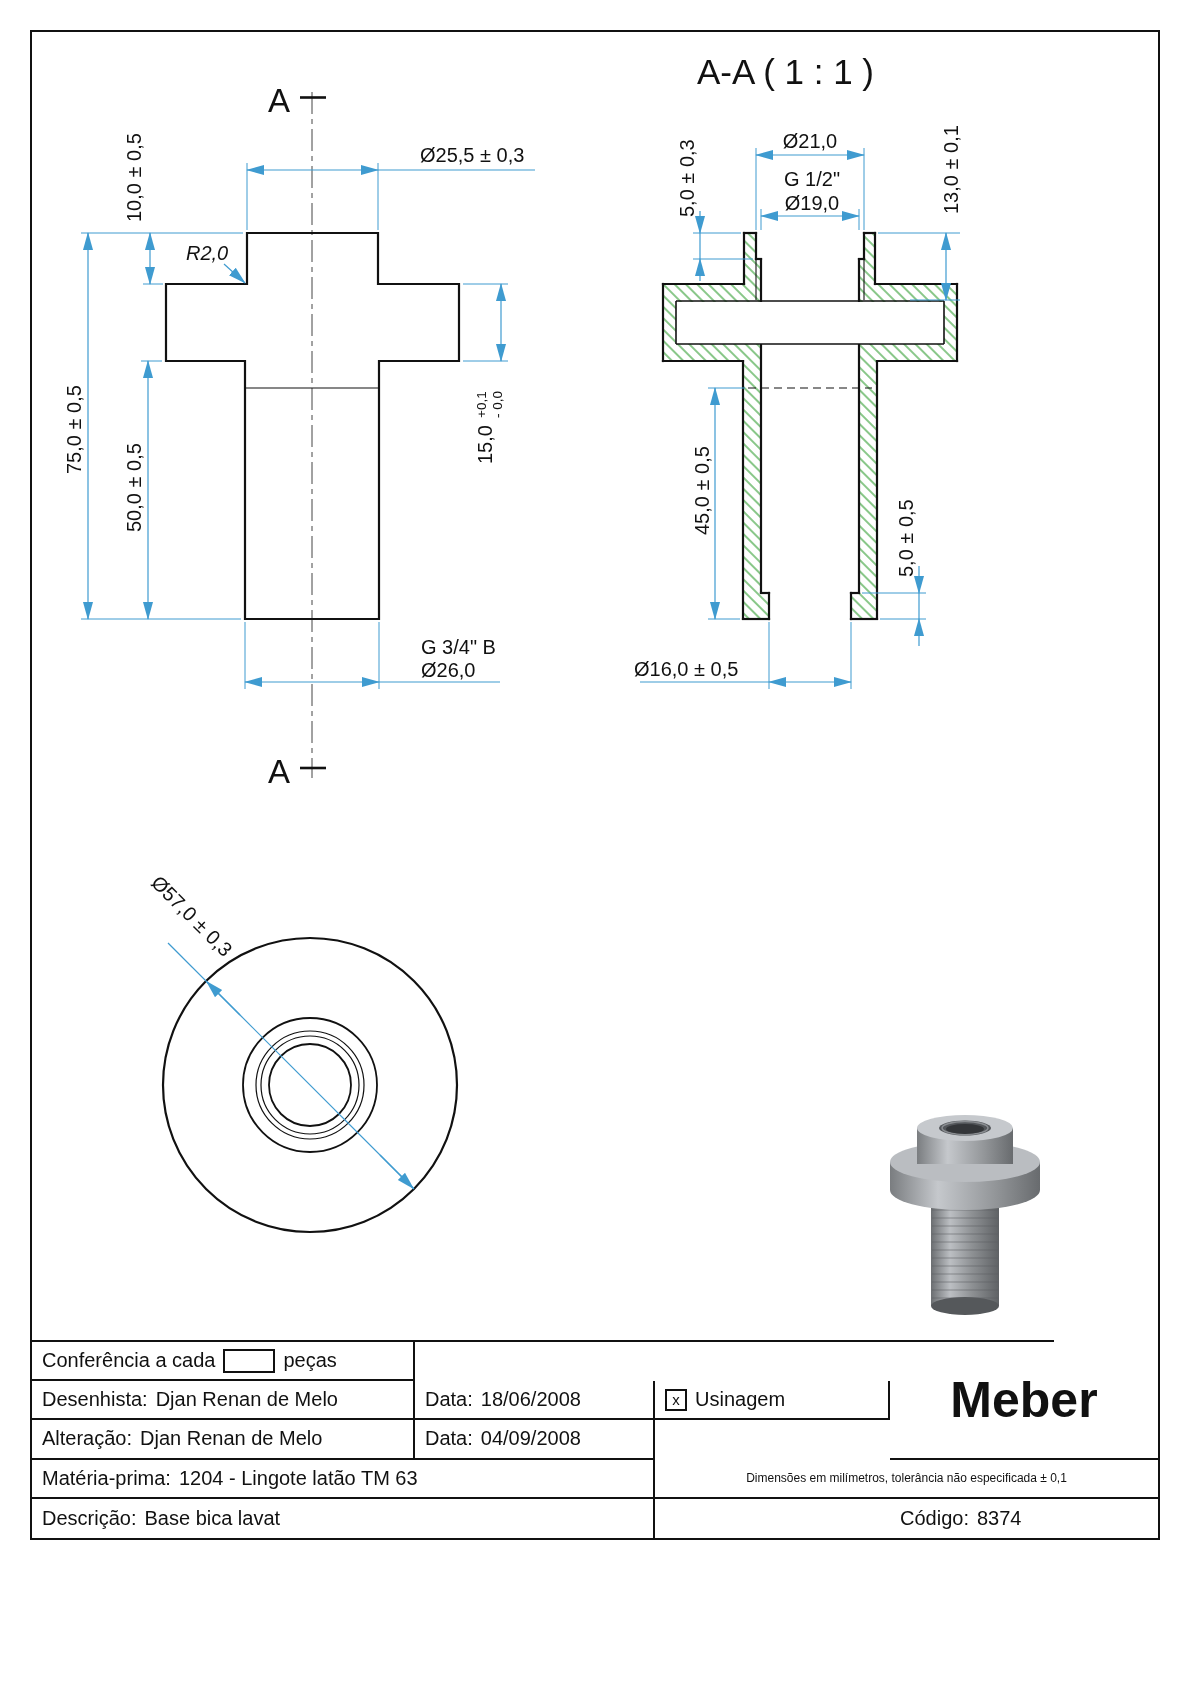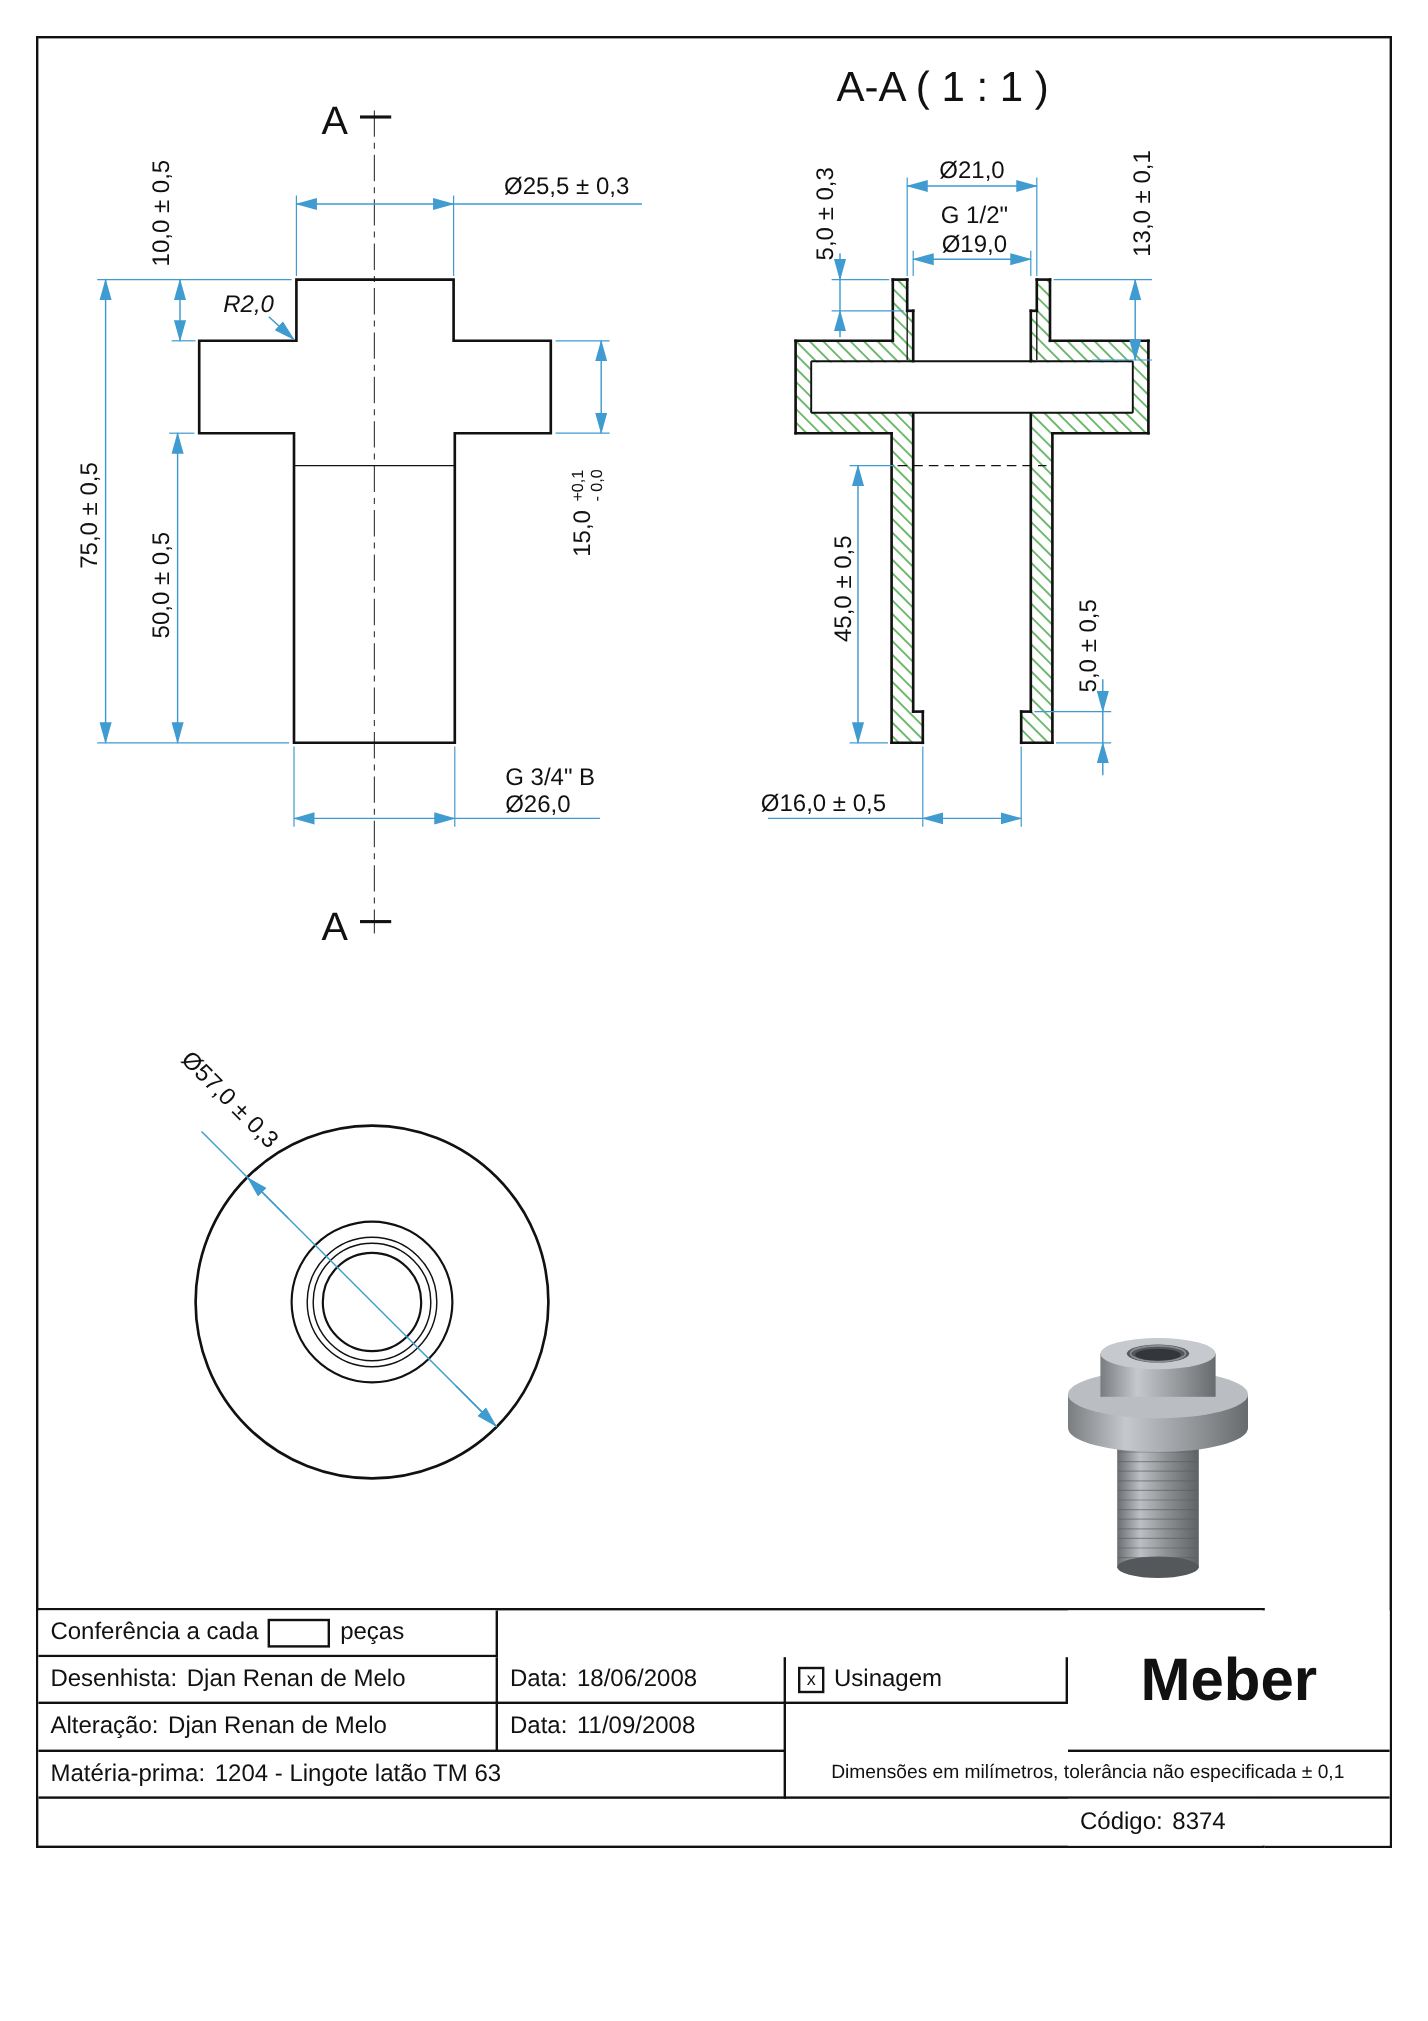--- a/index.html
+++ b/index.html
@@ -33,21 +33,21 @@
     border-right:2px solid #111;border-bottom:2px solid #111;box-sizing:border-box;
     display:flex;align-items:center;gap:8px;padding:0 10px;font-size:20px;
     white-space:nowrap;overflow:hidden;background:#fff;
   }
   .cell.nr{border-right:none;}
   .cell.nb{border-bottom:none;}
   .box-blank{width:52px;height:24px;border:2px solid #111;flex:none;box-sizing:border-box;}
   .box-check{width:22px;height:22px;border:2px solid #111;flex:none;box-sizing:border-box;
     display:flex;align-items:center;justify-content:center;font-size:15px;line-height:1;}
   .logo-cell{justify-content:center;font-size:50px;font-weight:bold;}
-  .note-cell{font-size:16px;justify-content:center;padding:0 6px;}
+  .note-cell{font-size:12px;justify-content:center;padding:0 6px;}
 </style>
 </head>
 <body>
 
 <div class="frame"></div>
 
 <svg class="drawing" width="1190" height="1340" viewBox="0 0 1190 1340">
   <defs>
     <marker id="arr" viewBox="0 0 10 10" refX="9.5" refY="5" markerWidth="15" markerHeight="15" orient="auto-start-reverse">
       <path d="M0,2.2 L10,5 L0,7.8 Z" fill="#3f9bd0"></path>
@@ -275,28 +275,32 @@
     </span>
     <span>Usinagem</span>
   </div>
 
   <div class="cell" style="grid-area:3/1/4/2">
     <span>Alteração:</span>
     <span>Djan Renan de Melo</span>
   </div>
   <div class="cell" style="grid-area:3/2/4/3">
     <span>Data:</span>
-    <span>11/09/2008</span>
+    <span>04/09/2008</span>
   </div>
 
   <div class="cell" style="grid-area:4/1/5/3">
     <span>Matéria-prima:</span>
     <span>1204 - Lingote latão TM 63</span>
   </div>
   <div class="cell nr note-cell" style="grid-area:4/3/5/5">
     <span>Dimensões em milímetros, tolerância não especificada ± 0,1</span>
   </div>
 
+  <div class="cell nb" style="grid-area:5/1/6/3">
+    <span>Descrição:</span>
+    <span>Base bica lavat</span>
+  </div>
   <div class="cell nr nb" style="grid-area:5/4/6/5">
     <span>Código:</span>
     <span>8374</span>
   </div>
 </div>
 
 </body></html>

